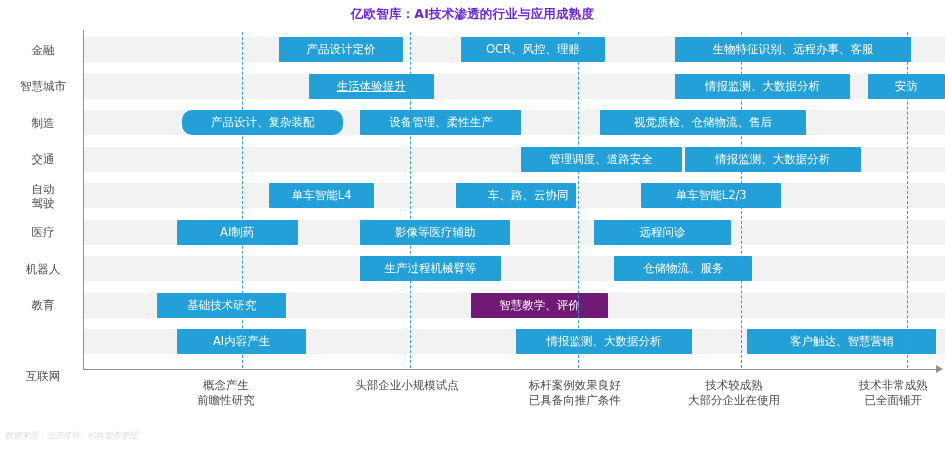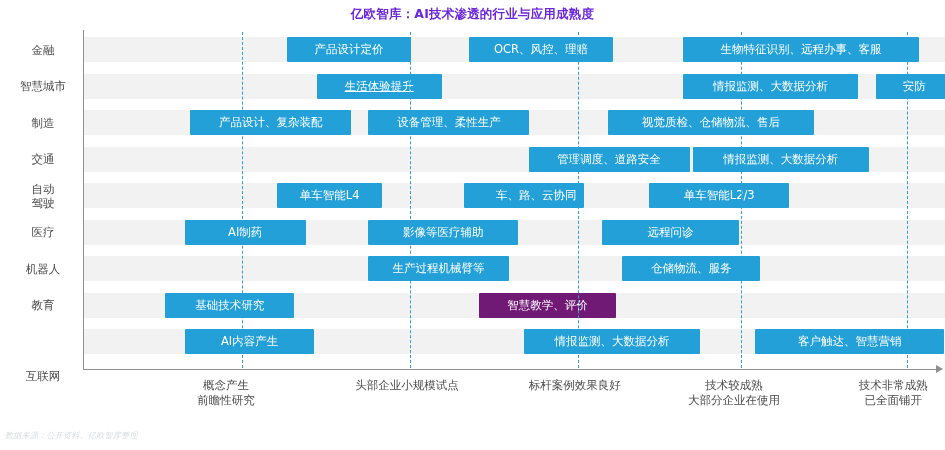--- a/index.html
+++ b/index.html
@@ -44,21 +44,20 @@
     position:absolute;top:0;width:0;height:336px;
     border-left:1px dashed #2f9fd0;
   }
 
   .bar{
     position:absolute;height:25px;border-radius:1px;
     background:#23a0d8;
     display:flex;align-items:center;justify-content:center;
     color:#ffffff;font-size:11.5px;white-space:nowrap;
     box-sizing:border-box;
-    margin-left:8px;
   }
 
   .xtick{
     position:absolute;top:378px;text-align:center;
     font-size:11.5px;color:#4a4a4a;line-height:15px;
   }
 
   .source{
     position:absolute;left:5px;top:430px;
     font-size:8px;color:#d6dde2;font-style:italic;letter-spacing:.3px;
@@ -78,21 +77,21 @@
   <div class="plot" id="plot">
       <div class="rowband" style="top: 5px;"></div>
       <div class="bar" style="left: 194.586px; width: 124.845px; top: 5px; background: rgb(35, 160, 216);">产品设计定价</div>
       <div class="bar" style="left: 377.118px; width: 143.787px; top: 5px; background: rgb(35, 160, 216);">OCR、风控、理赔</div>
       <div class="bar" style="left: 590.646px; width: 236.775px; top: 5px; background: rgb(35, 160, 216);">生物特征识别、远程办事、客服</div>
       <div class="rowband" style="top: 41.5px;"></div>
       <div class="bar" style="left: 224.721px; width: 124.845px; top: 41.5px; background: rgb(35, 160, 216); text-decoration: underline;">生活体验提升</div>
       <div class="bar" style="left: 590.646px; width: 175.644px; top: 41.5px; background: rgb(35, 160, 216);">情报监测、大数据分析</div>
       <div class="bar" style="left: 783.51px; width: 77.49px; top: 41.5px; background: rgb(35, 160, 216);">安防</div>
       <div class="rowband" style="top: 78px;"></div>
-      <div class="bar" style="left: 98.154px; width: 161.007px; top: 78px; background: rgb(35, 160, 216);">产品设计、复杂装配</div>
+      <div class="bar" style="left: 98.154px; width: 161.007px; top: 78px; background: rgb(35, 160, 216); border-radius: 10px;">产品设计、复杂装配</div>
       <div class="bar" style="left: 276.381px; width: 161.007px; top: 78px; background: rgb(35, 160, 216);">设备管理、柔性生产</div>
       <div class="bar" style="left: 515.739px; width: 206.64px; top: 78px; background: rgb(35, 160, 216);">视觉质检、仓储物流、售后</div>
       <div class="rowband" style="top: 114.5px;"></div>
       <div class="bar" style="left: 436.527px; width: 161.007px; top: 114.5px; background: rgb(35, 160, 216);">管理调度、道路安全</div>
       <div class="bar" style="left: 600.978px; width: 175.644px; top: 114.5px; background: rgb(35, 160, 216);">情报监测、大数据分析</div>
       <div class="rowband" style="top: 151px;"></div>
       <div class="bar" style="left: 185.115px; width: 105.042px; top: 151px; background: rgb(35, 160, 216);">单车智能L4</div>
       <div class="bar" style="left: 371.952px; width: 120.54px; top: 151px; background: rgb(35, 160, 216); padding-left: 24px;">车、路、云协同</div>
       <div class="bar" style="left: 557.067px; width: 140.343px; top: 151px; background: rgb(35, 160, 216);">单车智能L2/3</div>
       <div class="rowband" style="top: 187.5px;"></div>
@@ -149,20 +148,21 @@
   <div id="xticks">
       <div class="xtick" style="width: 190px; left: 131px;">
         <div>概念产生</div>
         <div>前瞻性研究</div>
       </div>
       <div class="xtick" style="width: 190px; left: 311.875px;">
         <div>头部企业小规模试点</div>
       </div>
       <div class="xtick" style="width: 190px; left: 479.77px;">
         <div>标杆案例效果良好</div>
+        <div>已具备向推广条件</div>
       </div>
       <div class="xtick" style="width: 190px; left: 639.055px;">
         <div>技术较成熟</div>
         <div>大部分企业在使用</div>
       </div>
       <div class="xtick" style="width: 190px; left: 798.34px;">
         <div>技术非常成熟</div>
         <div>已全面铺开</div>
       </div>
     </div>

